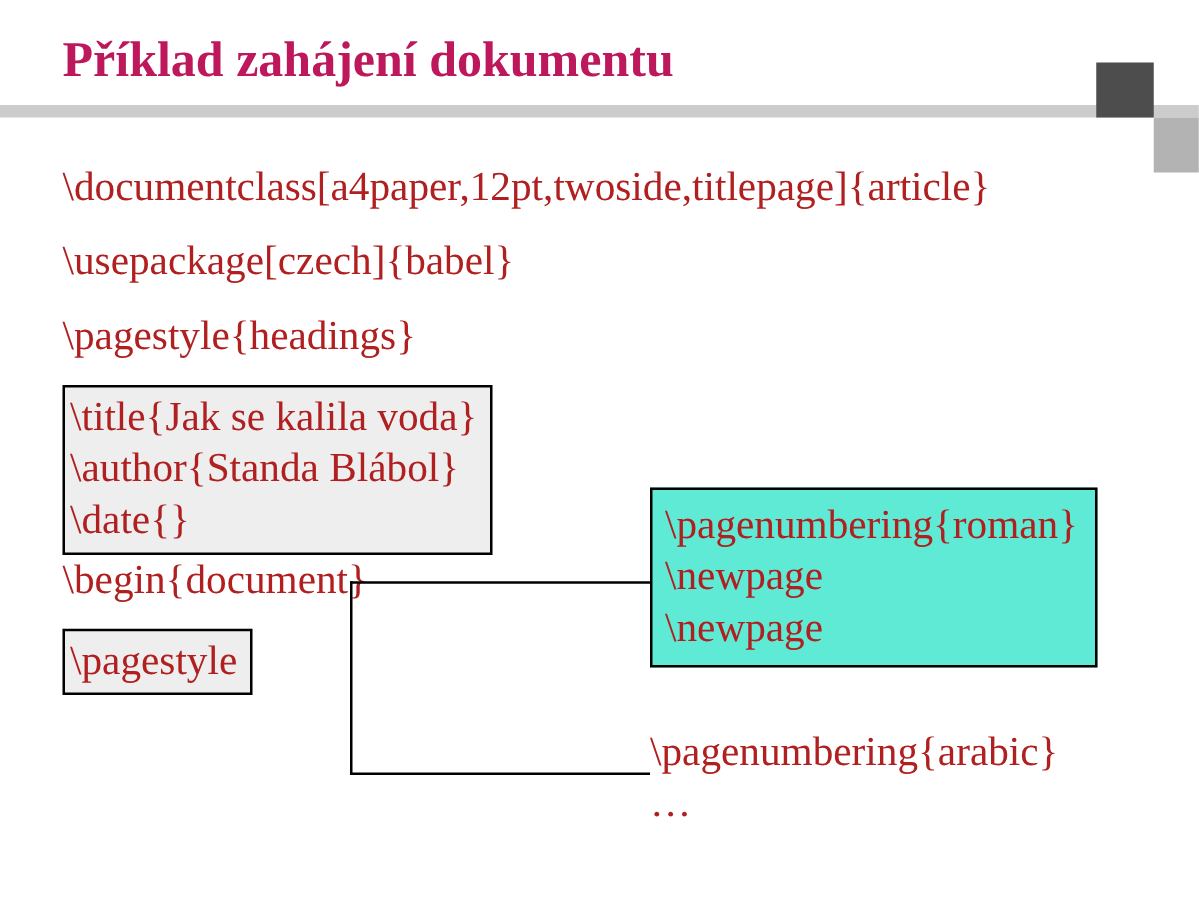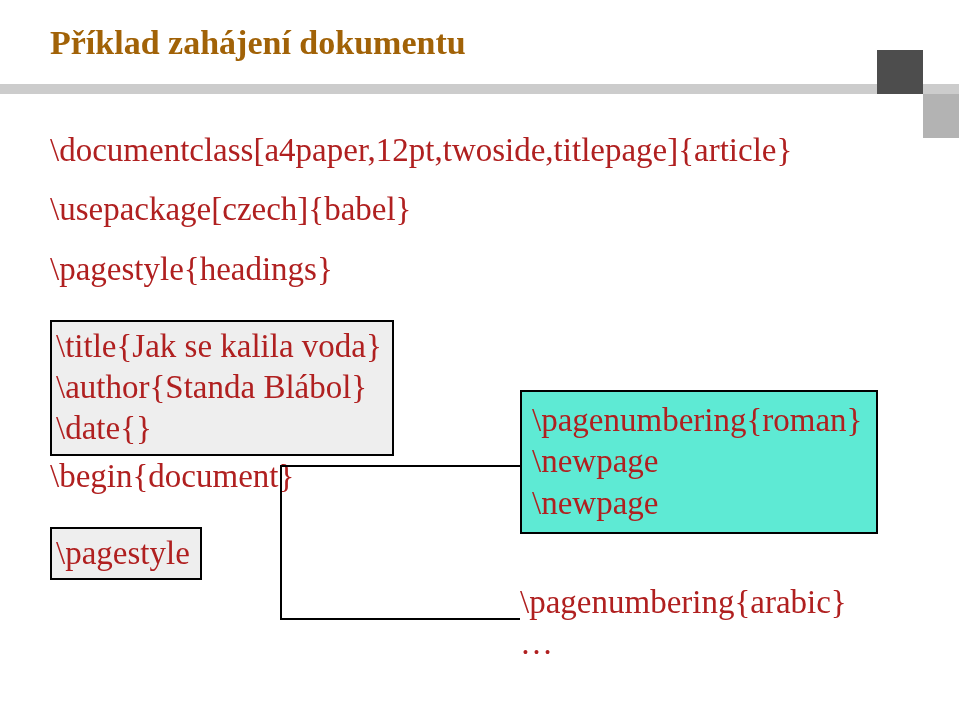--- a/index.html
+++ b/index.html
@@ -34,44 +34,44 @@
     right: 0;
     width: 36px;
     height: 44px;
     background: #b3b3b3;
     z-index: 2;
   }
   .title {
     position: absolute;
     top: 24px;
     left: 50px;
-    font-size: 34px;
+    font-size: 40px;
     font-weight: bold;
-    color: #a16207;
+    color: #be185d;
   }
   .content {
     position: absolute;
     top: 130px;
     left: 50px;
     right: 40px;
   }
   .code-line {
     font-size: 33px;
     color: #b02020;
     line-height: 1.25;
     white-space: pre;
     font-family: Georgia, 'Times New Roman', serif;
   }
   .block-spacing { margin-top: 18px; }
   .boxed-group {
     display: inline-block;
     border: 2px solid #000000;
     background: #eeeeee;
     padding: 4px 10px 4px 4px;
-    margin-top: 30px;
+    margin-top: 18px;
   }
   .yellow-box {
     position: absolute;
     left: 520px;
     top: 390px;
     background: #5eead4;
     border: 2px solid #000000;
     padding: 8px 14px 8px 10px;
   }
   .connector-h1 {

